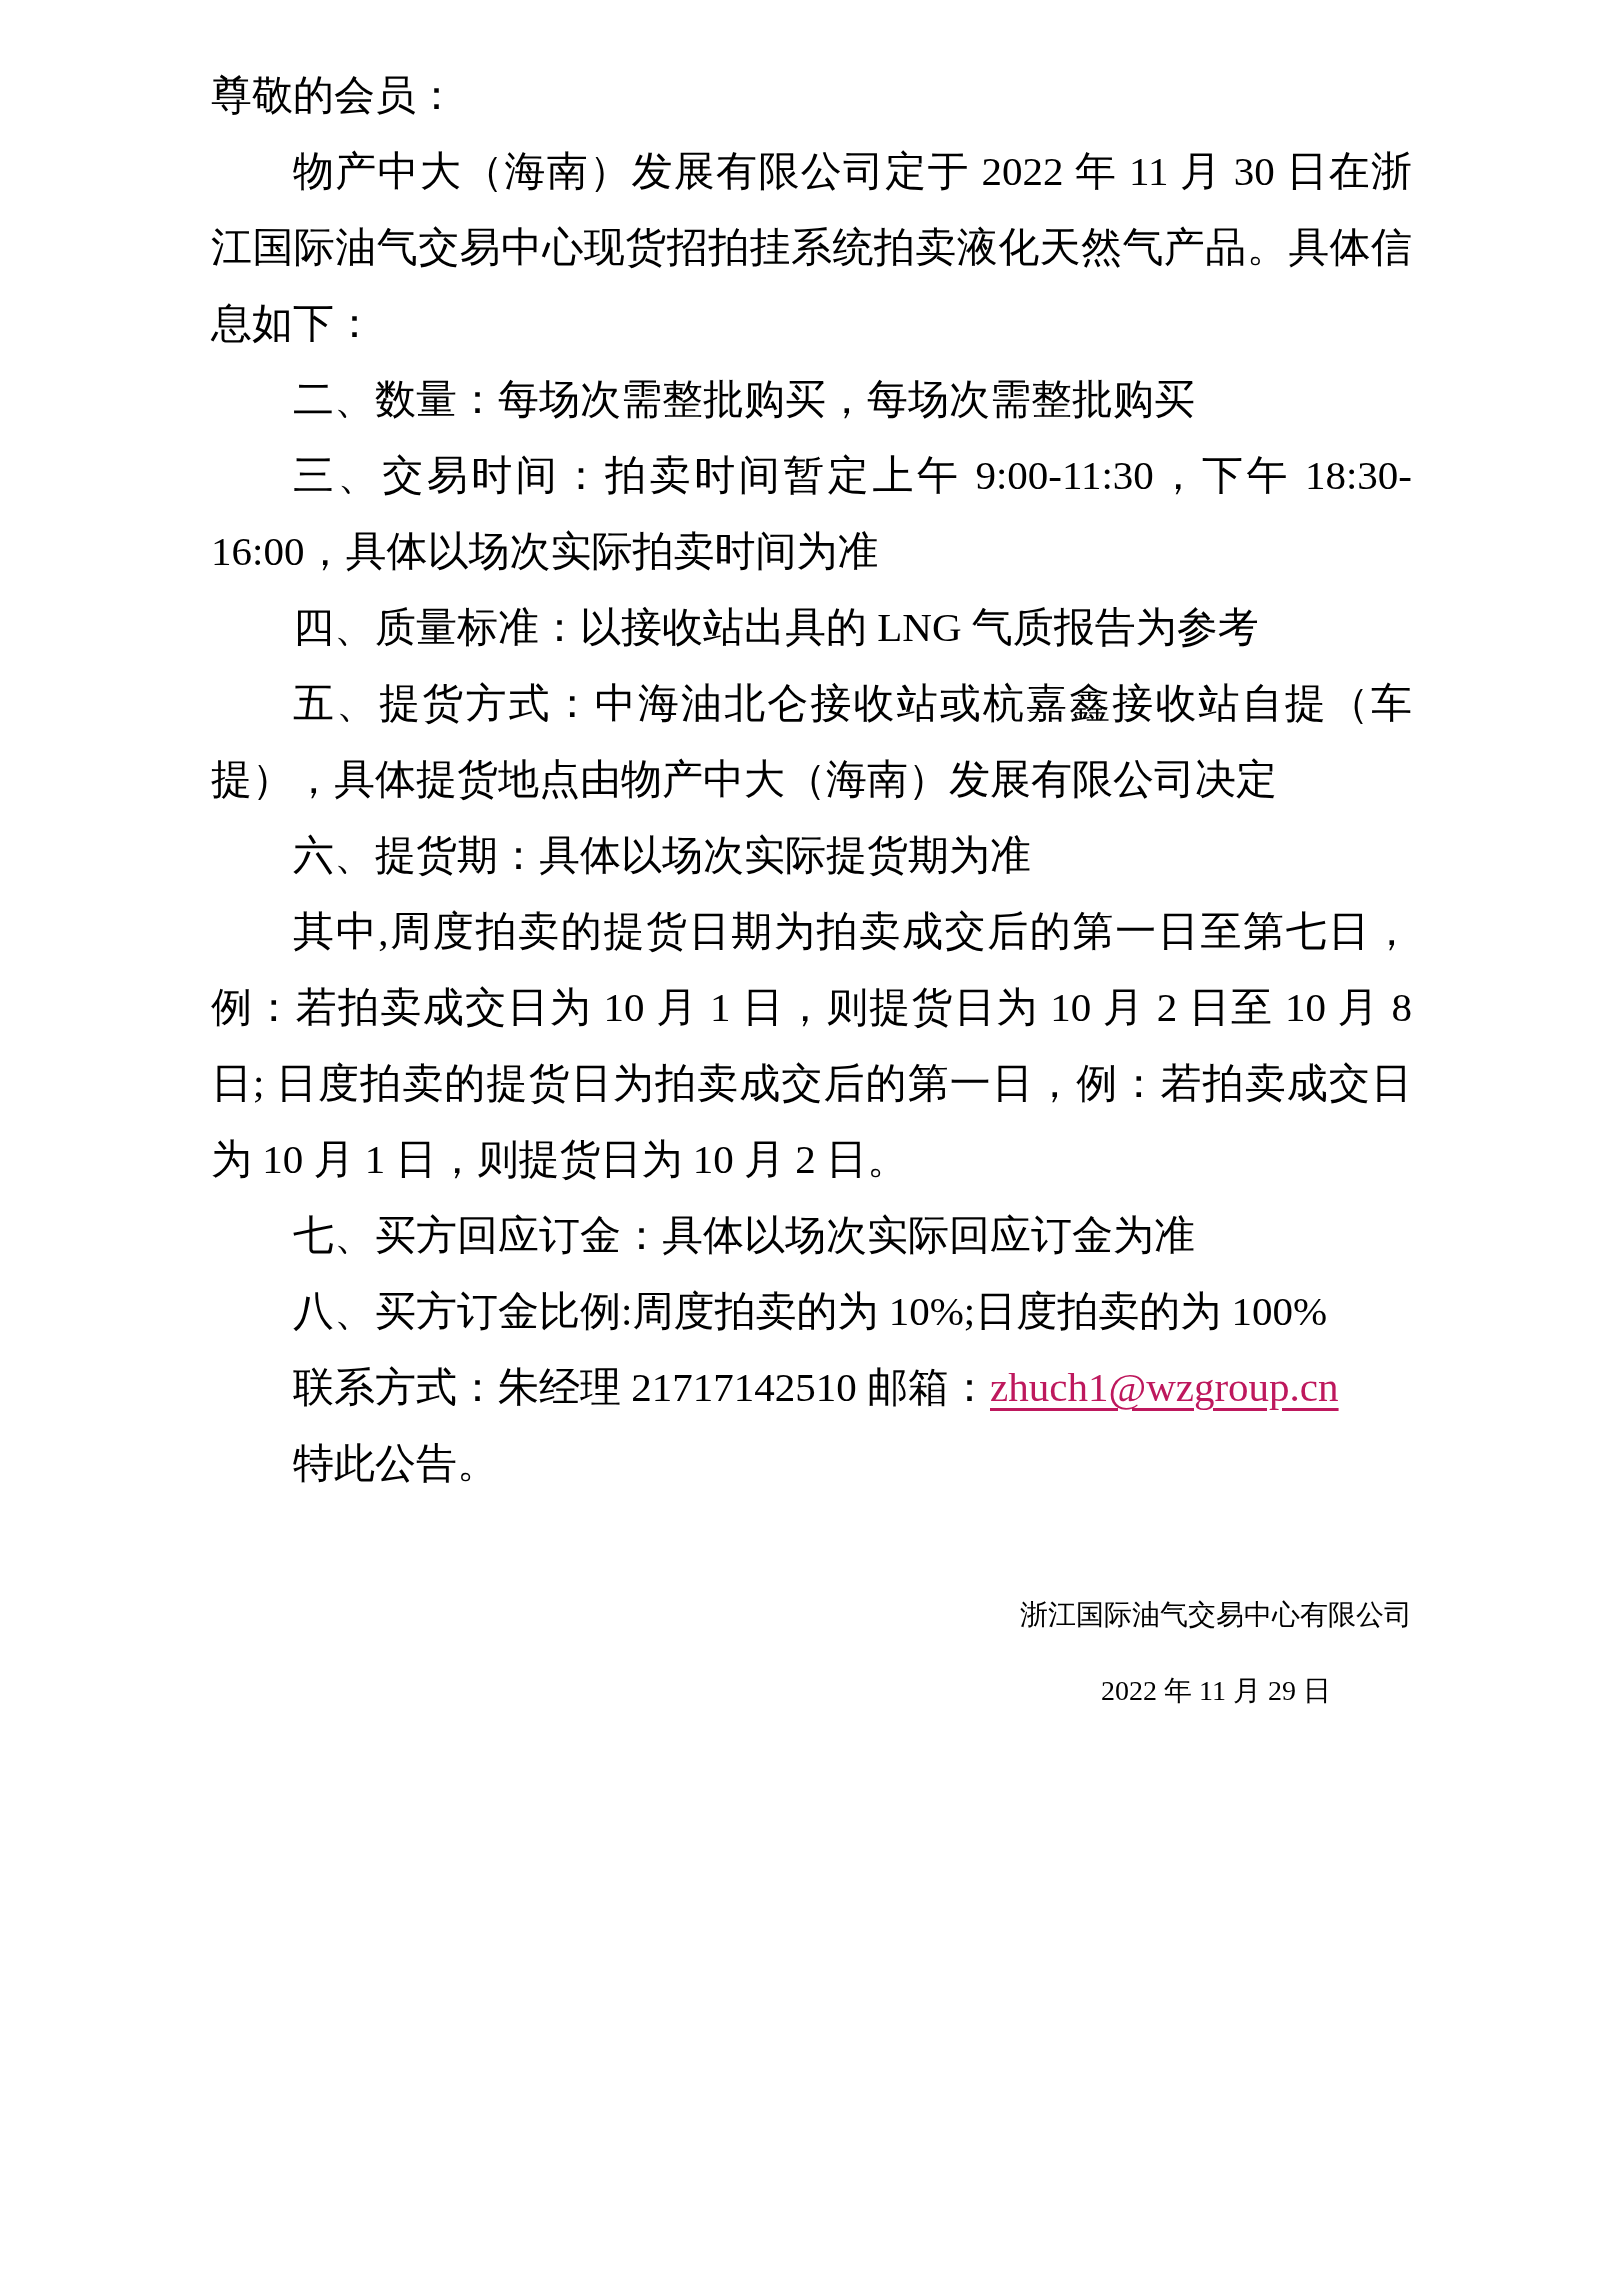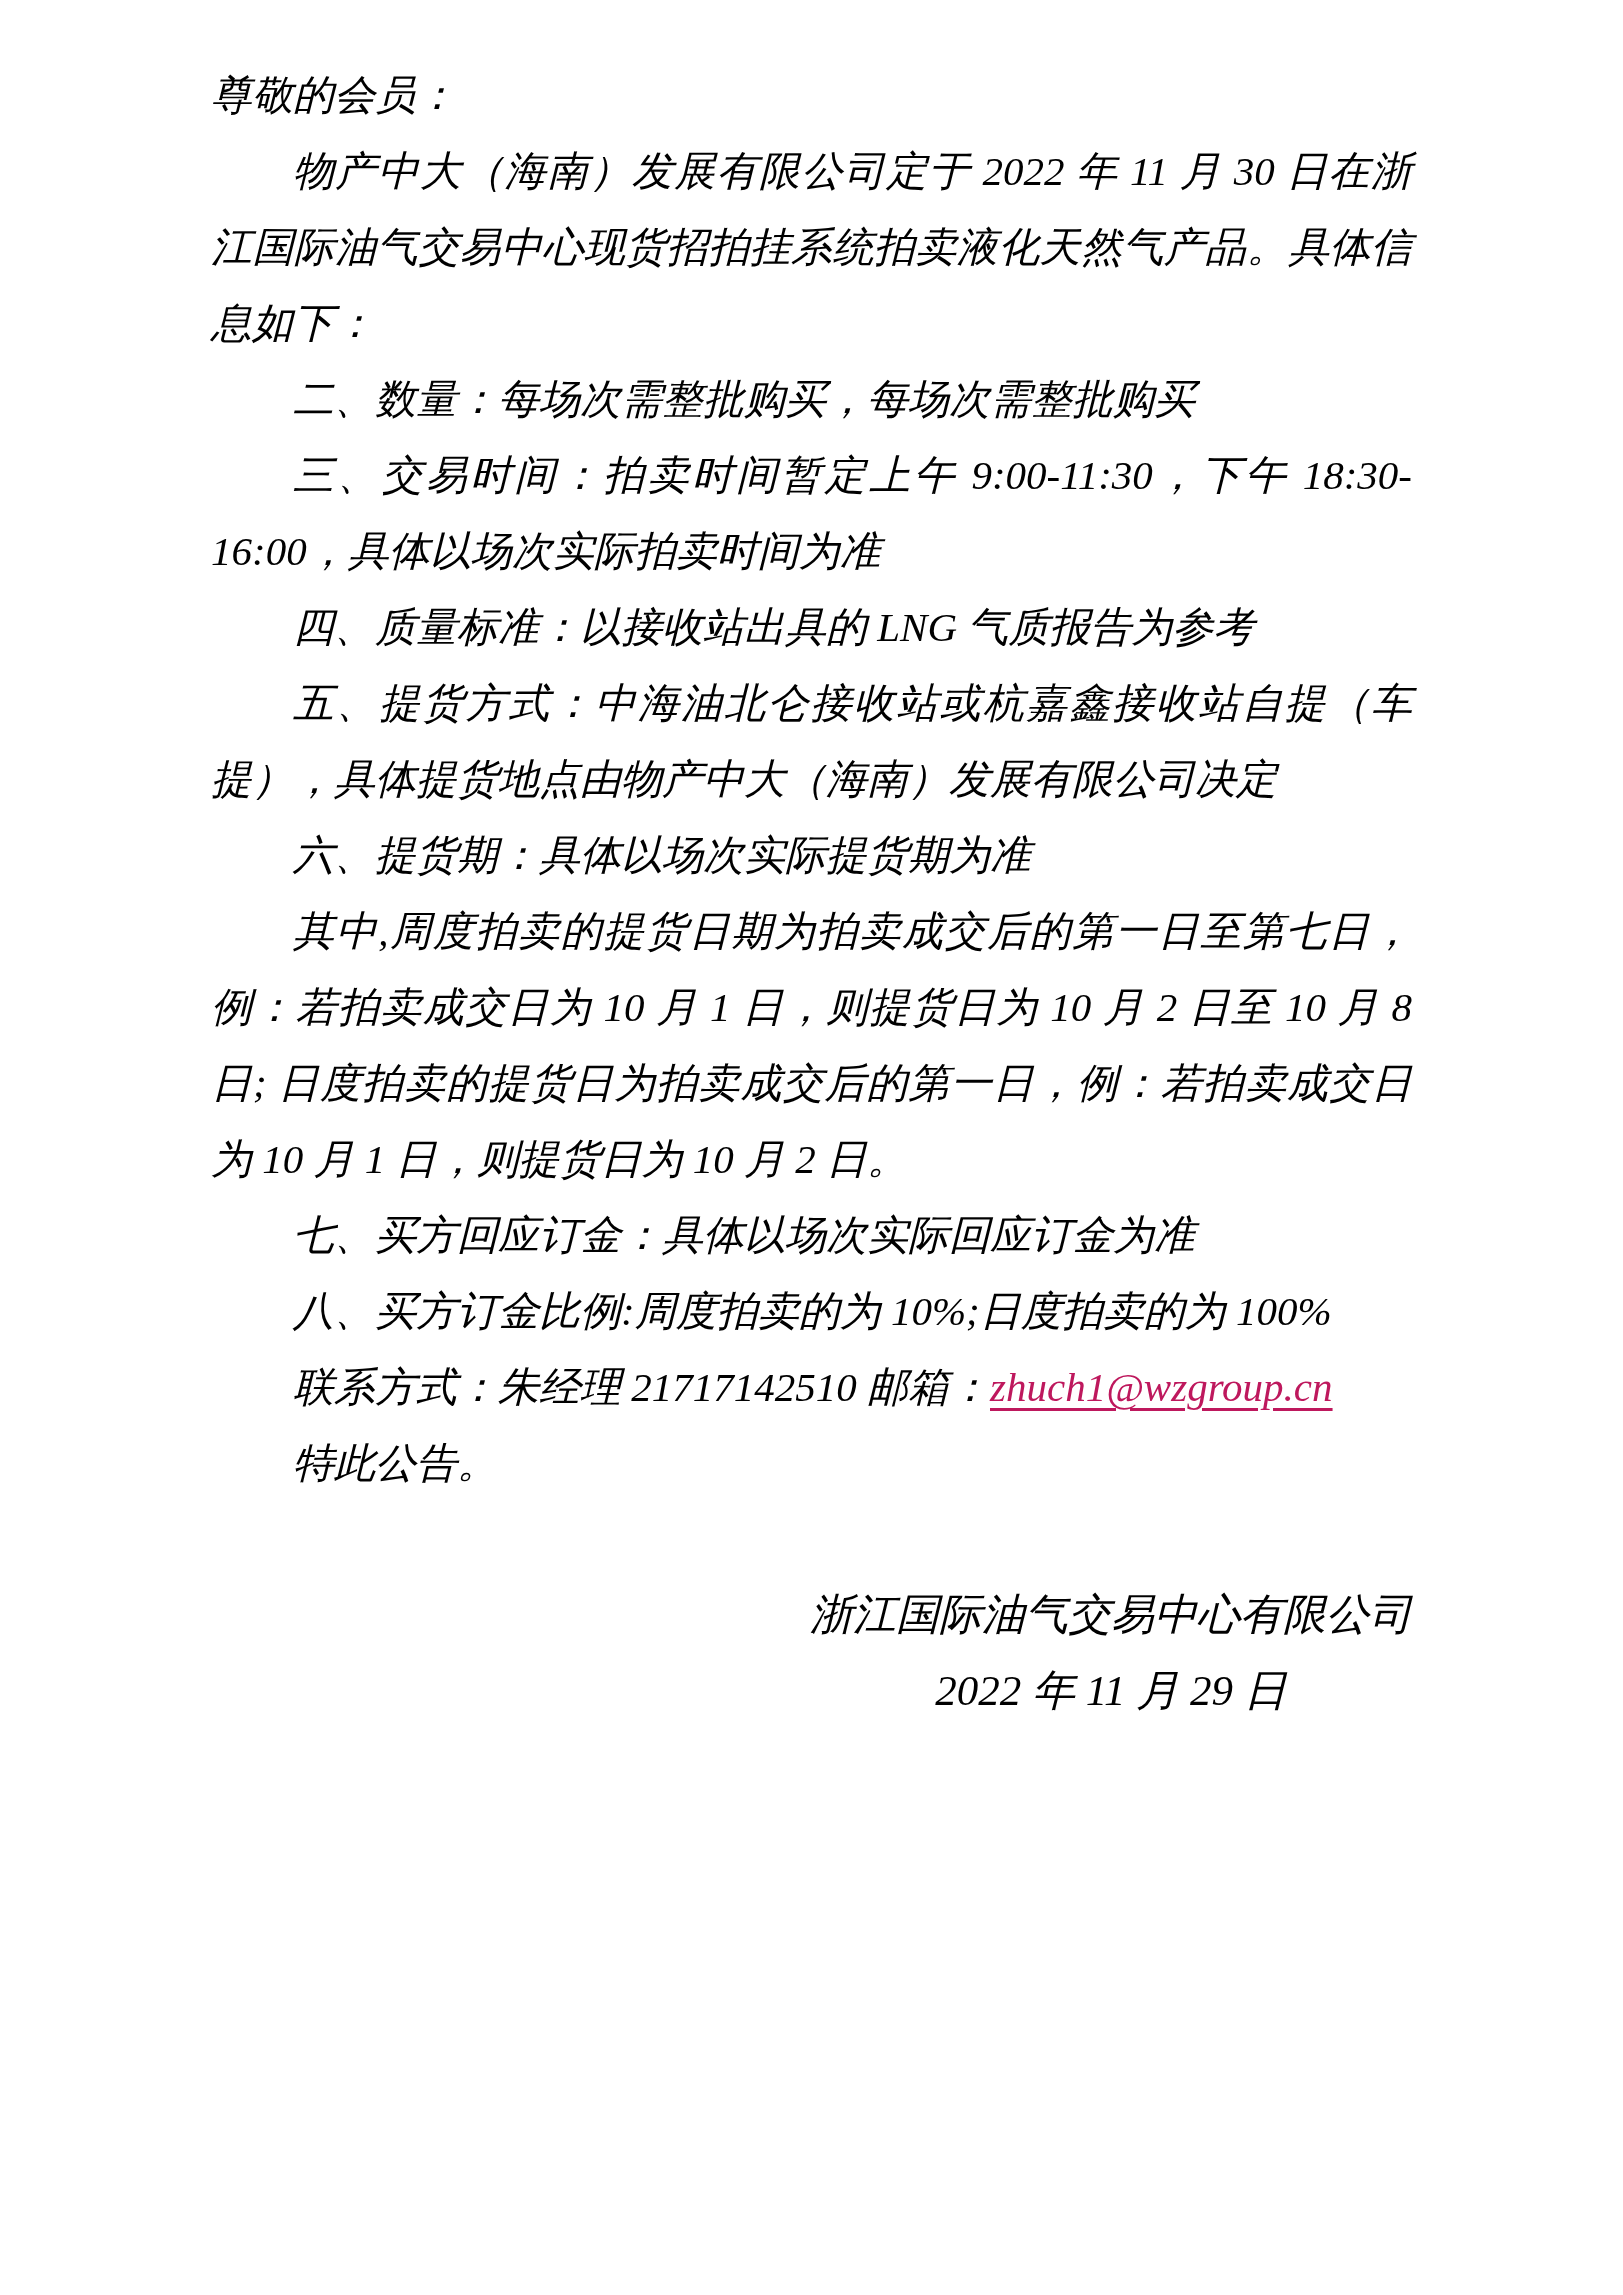--- a/index.html
+++ b/index.html
@@ -10,21 +10,20 @@
   .page {
     position: relative;
     width: 1623px;
     height: 2295px;
     background: #ffffff;
     color: #000000;
     font-family: "Liberation Serif", "DejaVu Serif", serif;
     box-sizing: border-box;
     padding: 57px 211px 14px 211px;
     overflow: hidden;
-    font-style: italic;
   }
   .doc p {
     margin: 0;
     font-size: 41px;
     line-height: 76px;
     text-align: justify;
     word-break: break-word;
   }
   .doc p.indent {
     text-indent: 2em;
@@ -37,21 +36,21 @@
   }
   .signature-block {
     margin-top: 76px;
     text-align: right;
   }
   .signature-inner {
     display: inline-block;
     text-align: center;
   }
   .signature-inner div {
-    font-size: 43px;
+    font-size: 28px;
     line-height: 76px;
     white-space: nowrap;
   }
 </style>
 </head>
 <body>
 
 <div class="page">
   <div class="doc">
 

